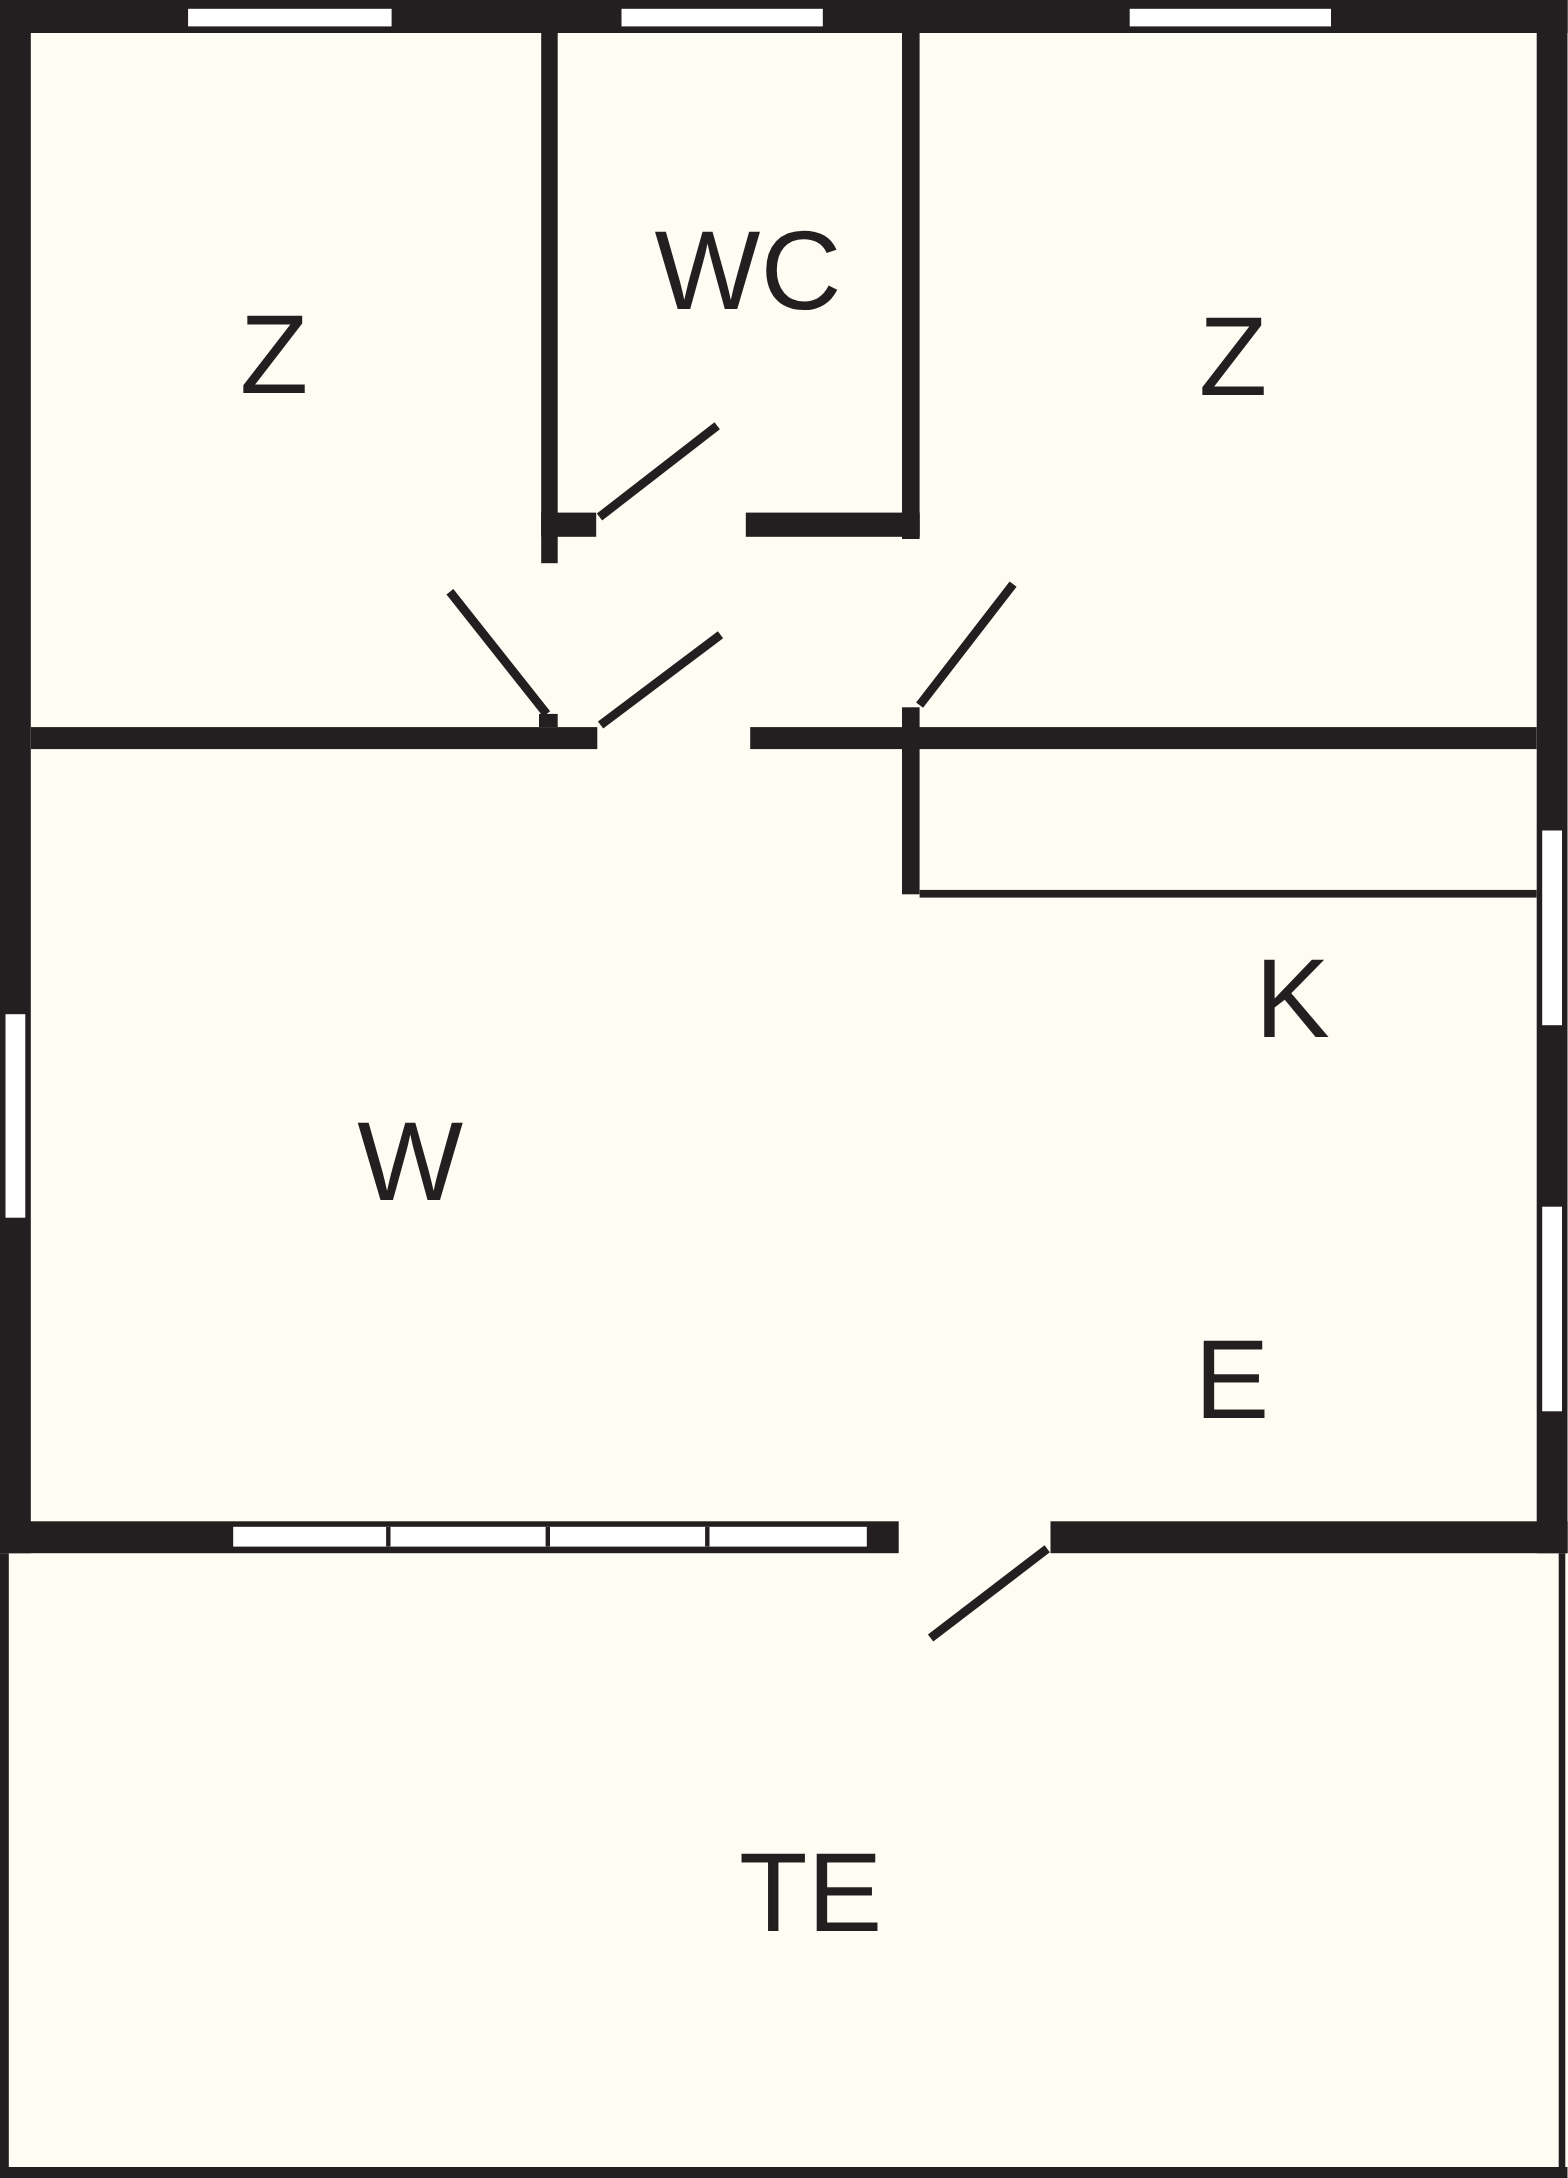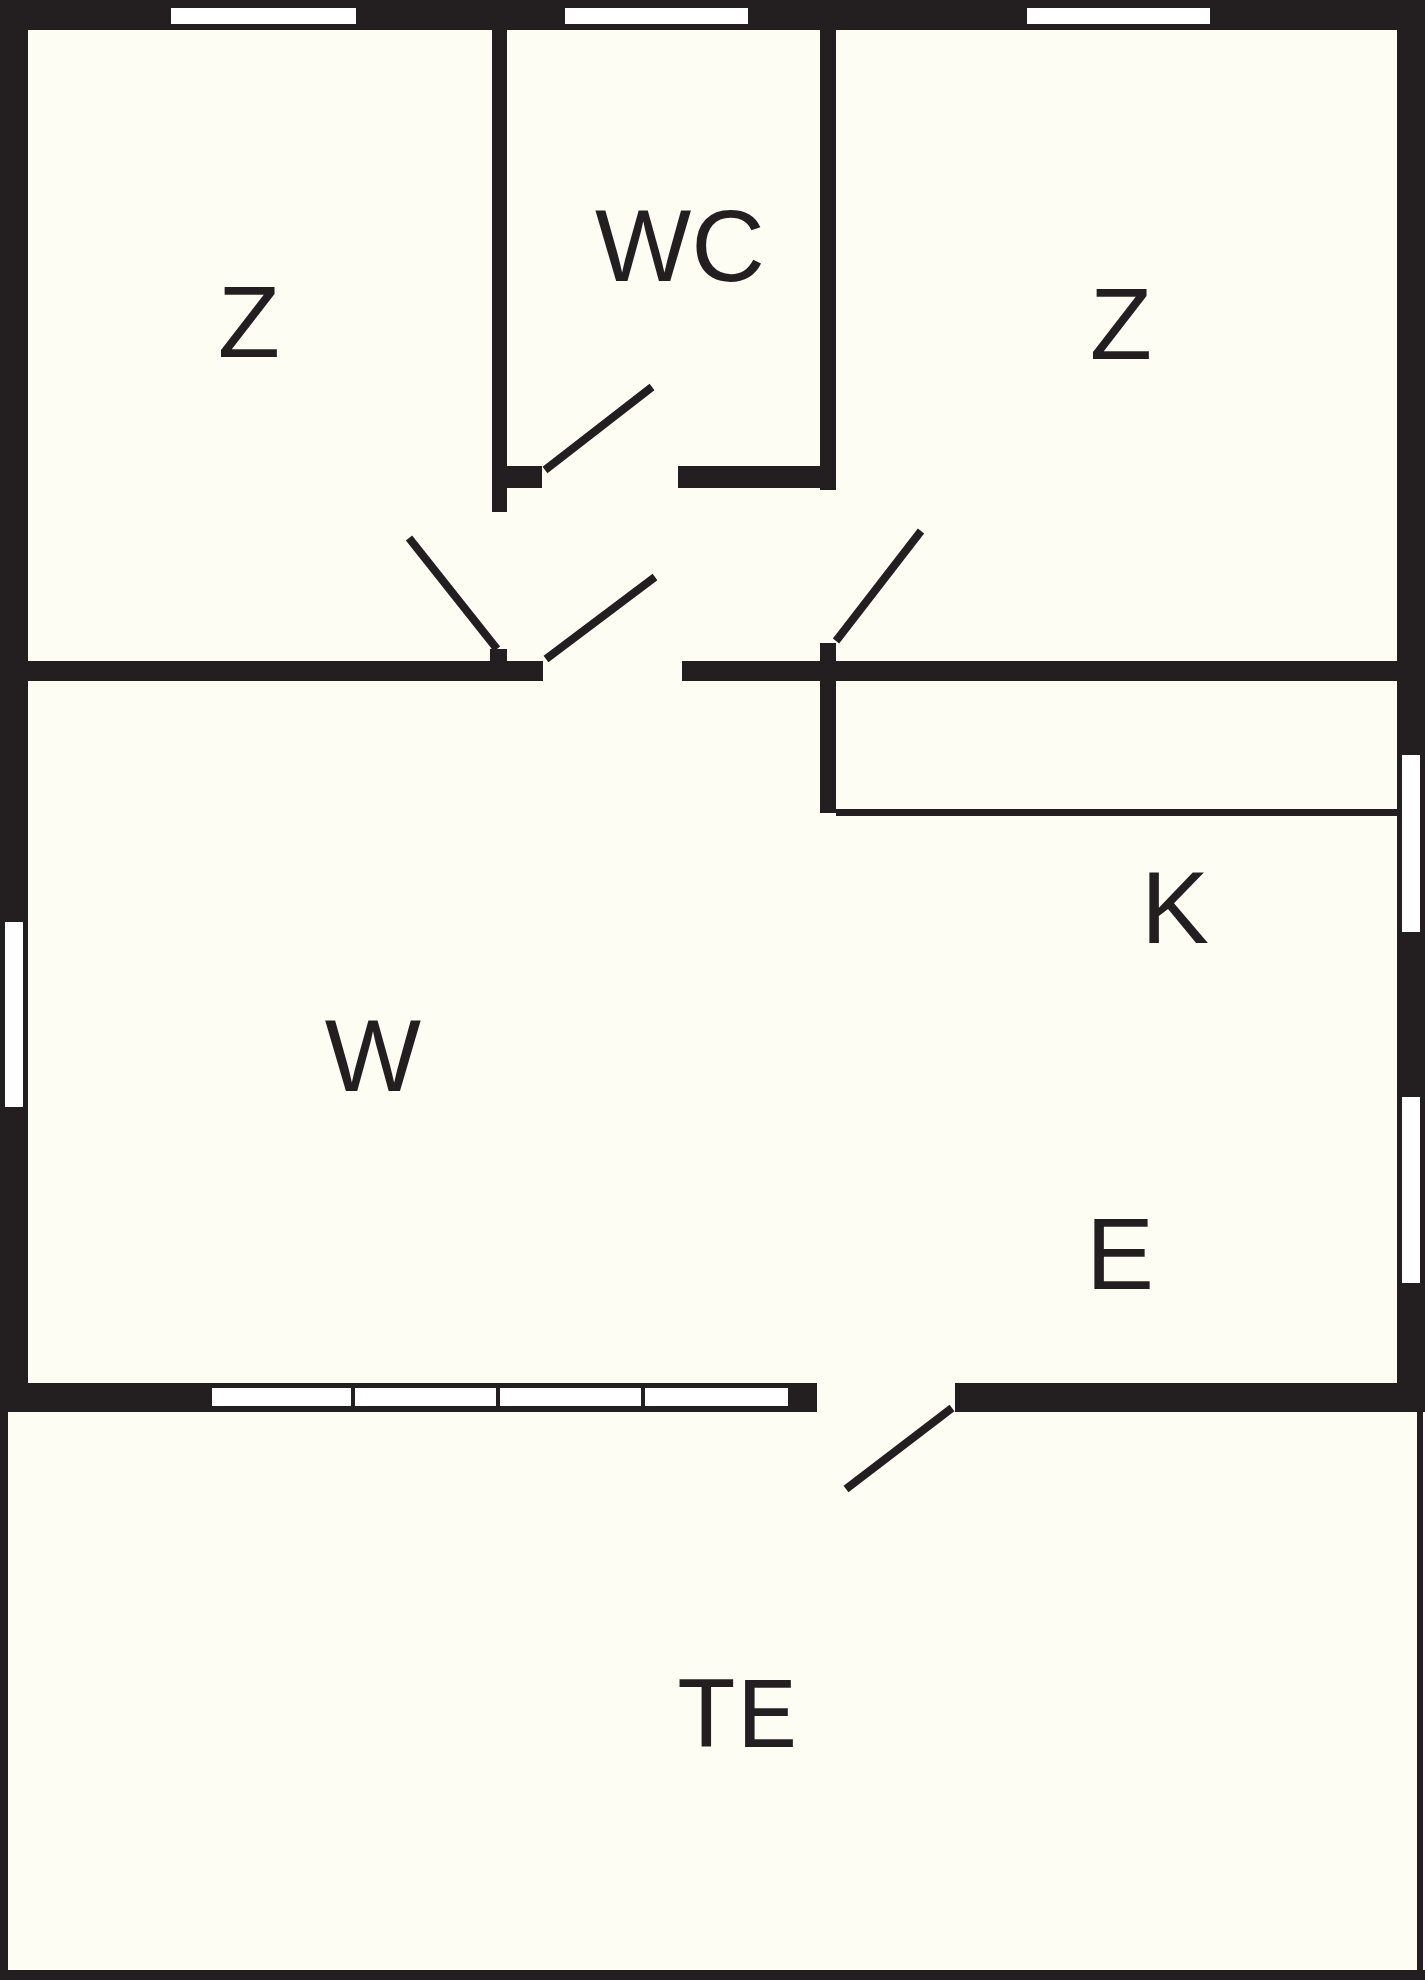--- a/index.html
+++ b/index.html
@@ -70,15 +70,15 @@
     <line x1="836" y1="641" x2="921" y2="531" stroke="#231f20" stroke-width="8"></line>
     <line x1="952" y1="1408" x2="846" y2="1489" stroke="#231f20" stroke-width="8"></line>
   </svg>
 
   <span class="room-label" style="left:249px;top:322px;">Z</span>
   <span class="room-label" style="left:680px;top:234px;margin-top:12px;">WC</span>
   <span class="room-label" style="left:1121px;top:324px;">Z</span>
   <span class="room-label" style="left:1175px;top:908px;">K</span>
   <span class="room-label" style="left:373px;top:1056px;">W</span>
   <span class="room-label" style="left:1120px;top:1254px;">E</span>
-  <span class="room-label" style="left:737px;top:1720px;font-family:Liberation Mono, monospace;">TE</span>
+  <span class="room-label" style="left:737px;top:1720px;">TE</span>
 
 </div>
 
 </body></html>

